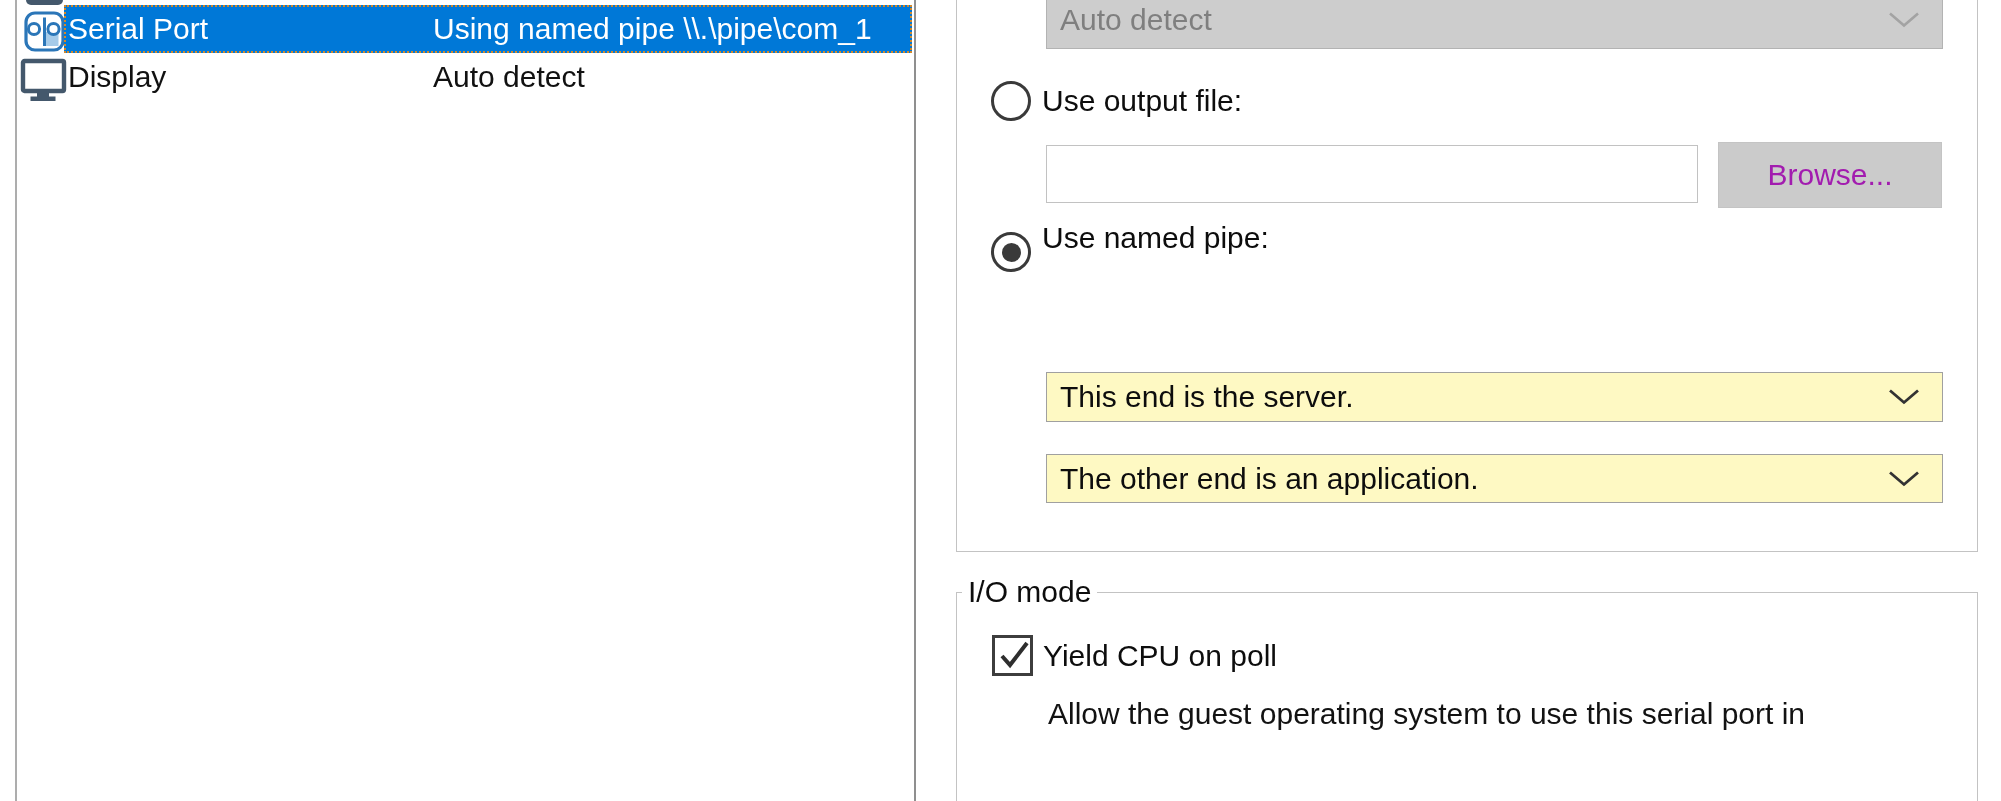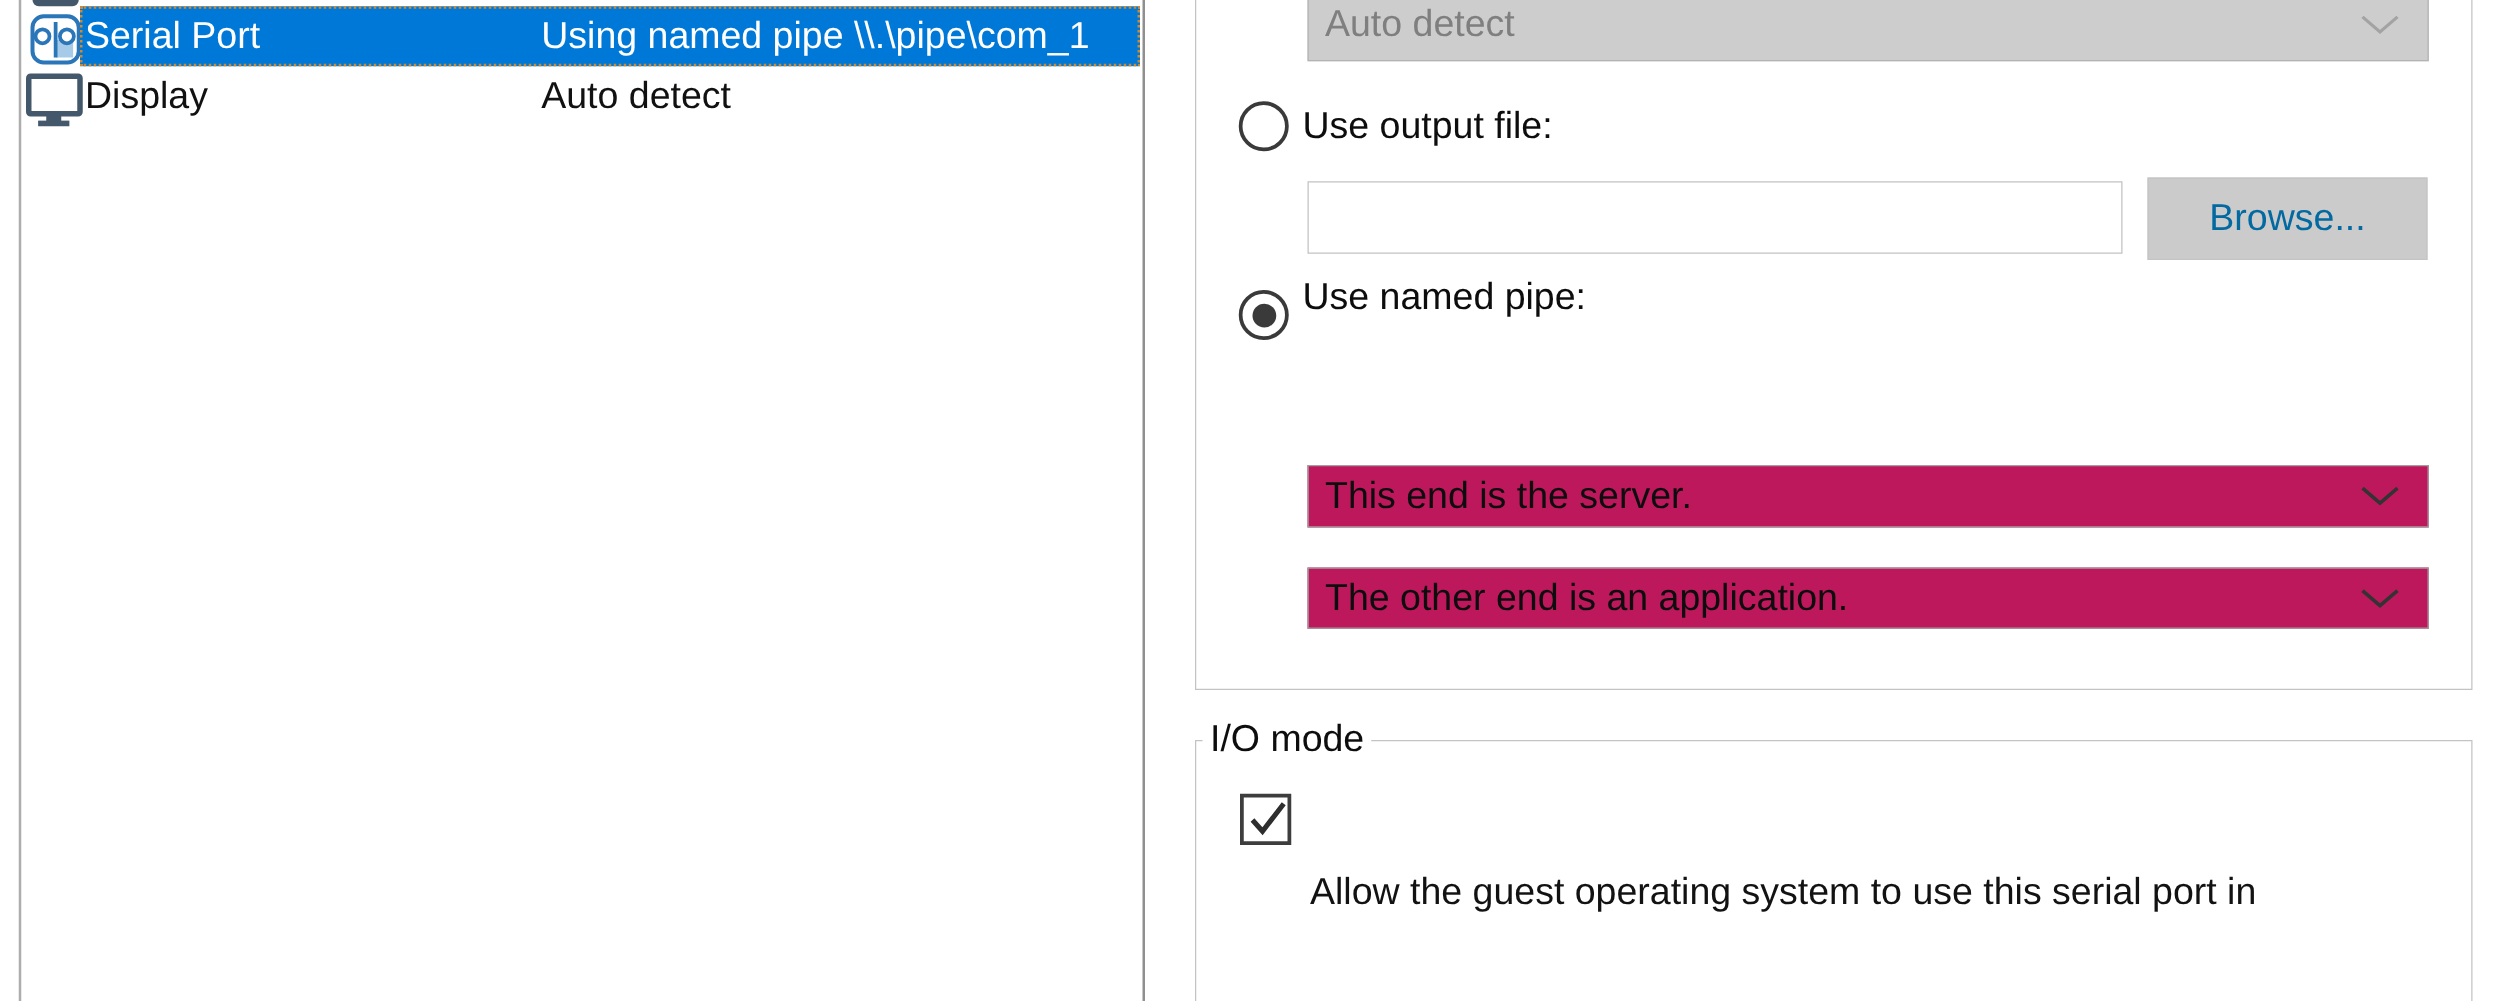--- a/index.html
+++ b/index.html
@@ -24,39 +24,39 @@
                background:#44586c; border-radius:0 0 5px 5px; }
   .icon-abs { position:absolute; }
 
   
   .groupbox { position:absolute; border:1px solid #c3c3c3; background:transparent; }
   #connection-box { left:956px; top:-40px; width:1022px; height:592px; }
   #io-box         { left:956px; top:592px; width:1022px; height:300px; }
   .groupbox-label { position:absolute; left:5px; top:-21px; background:#ffffff; padding:0 6px; line-height:40px; color:#0d0d0d; }
 
   
-  .combo { position:absolute; background:#be185d; border:1px solid #a0a0a0; }
+  .combo { position:absolute; background:#fef9c3; border:1px solid #a0a0a0; }
   .combo .combo-text { position:absolute; left:13px; top:0; bottom:0; display:flex; align-items:center; color:#0d0d0d; white-space:nowrap; }
   .combo .chev { position:absolute; right:22px; top:50%; transform:translateY(-50%); }
   .combo.disabled { background:#cdcdcd; border-color:#b3b3b3; }
   .combo.disabled .combo-text { color:#7f7f7f; }
 
   #combo-device { left:1046px; top:-9px;  width:897px; height:58px; }
   #combo-role   { left:1046px; top:372px; width:897px; height:50px; }
   #combo-peer   { left:1046px; top:454px; width:897px; height:49px; }
 
   
   .textfield { position:absolute; background:#ffffff; }
   #output-file-field { left:1046px; top:145px; width:652px; height:58px; border:1px solid #c2c2c2; }
   #pipe-field        { left:1046px; top:294px; width:897px; height:60px; border:2px solid #6e6e6e; }
   .textfield .field-text { position:absolute; left:14px; top:0; bottom:0; display:flex; align-items:center; color:#0d0d0d; white-space:nowrap; }
 
   
   #browse-btn { position:absolute; left:1718px; top:142px; width:224px; height:66px;
-                background:#cbcbcb; border:1px solid #c4c4c4; color:#0369a1;
+                background:#cbcbcb; border:1px solid #c4c4c4; color:#a21caf;
                 display:flex; align-items:center; justify-content:center; }
 
   
   .radio-ring { position:absolute; width:40px; height:40px; border:3px solid #3a3a3a; border-radius:50%; background:#fff; }
   .radio-ring .radio-dot { position:absolute; left:50%; top:50%; width:19px; height:19px; margin:-9.5px 0 0 -9.5px;
                            border-radius:50%; background:#3a3a3a; display:none; }
   .radio-ring.checked .radio-dot { display:block; }
   .ctl-label { position:absolute; height:42px; line-height:42px; color:#0d0d0d; white-space:nowrap; }
 
   
@@ -146,18 +146,19 @@
 
   <div id="io-box" class="groupbox">
     <span class="groupbox-label">I/O mode</span>
   </div>
 
   <div id="yield-checkbox">
     <svg width="40" height="42" viewBox="0 0 40 42">
       <polyline points="6,21 14,30 31,8" fill="none" stroke="#2e2e2e" stroke-width="4"></polyline>
     </svg>
   </div>
+  <span class="ctl-label" style="left:1043px; top:635px; height:41px; line-height:41px;">Yield CPU on poll</span>
 
   <div class="desc">
     <div>Allow the guest operating system to use this serial port in</div>
   </div>
 
 </div>
 
 </body></html>

